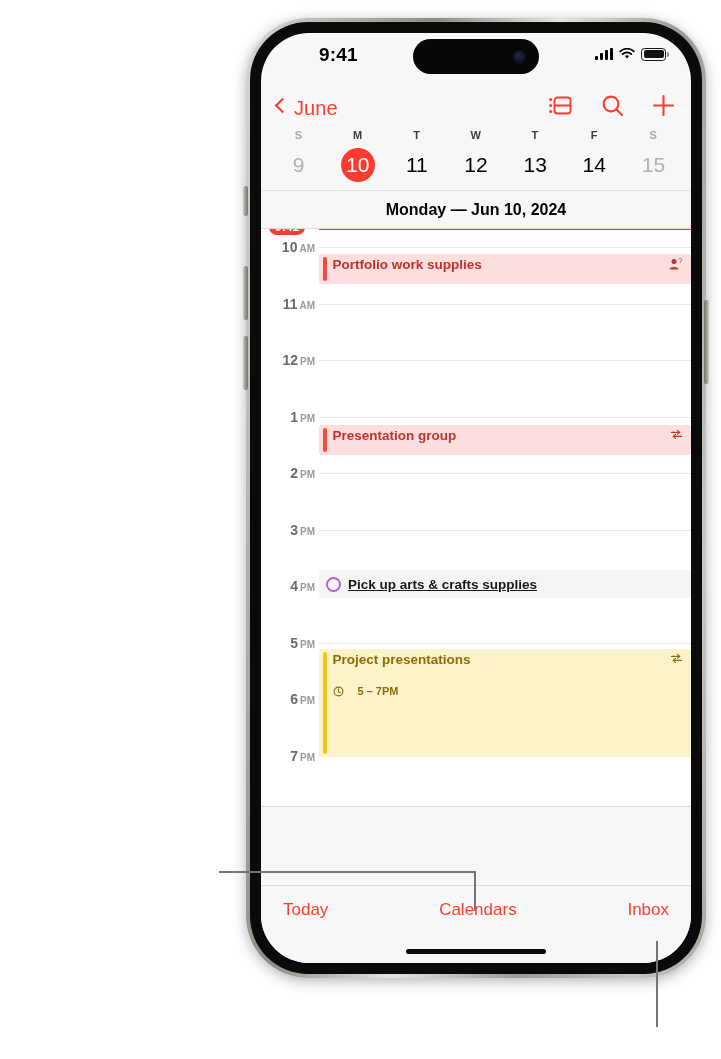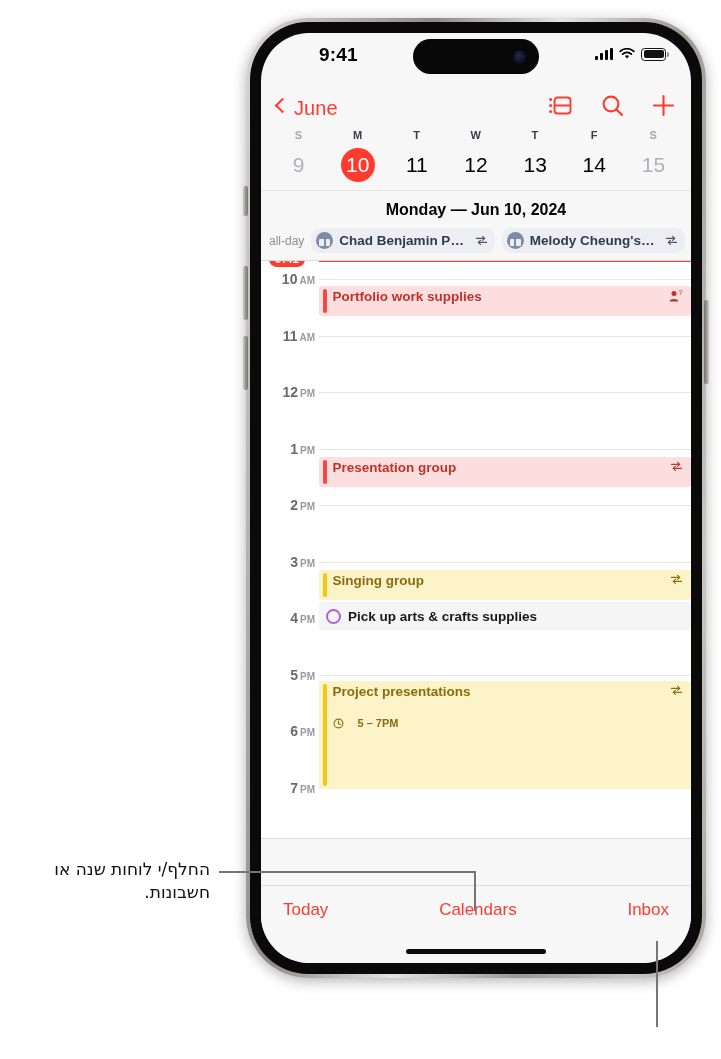--- a/index.html
+++ b/index.html
@@ -184,21 +184,21 @@
   .reminder {
     position: absolute; left: 58px; right: 0;
     background: #f5f5f6; display: flex; align-items: center; gap: 7px;
     padding: 2px 8px 2px 7px; border-radius: 2px;
   }
   .rem-circle {
     flex:0 0 auto; width: 15px; height: 15px; border-radius: 50%;
     border: 2px solid #b660d4;
   }
   .rem-title { font-size: 13.5px; font-weight: bold; color: #18181a;
-               white-space: nowrap; overflow: hidden; text-overflow: ellipsis; }
+               white-space: nowrap; overflow: hidden; text-overflow: ellipsis; text-decoration: underline; }
 
   
   .tl-fade { position:absolute; left:0; right:0; bottom:0; height:1px; background:#dcdcde; }
   .toolbar {
     position: absolute; left: 0; right: 0; bottom: 0; height: 78px;
     background: #f7f7f7;
     border-top: 1px solid #dcdcde;
     display: flex; align-items: flex-start; justify-content: space-between;
     padding: 14px 22px 0;
   }
@@ -314,43 +314,20 @@
       </div>
       <div class="wd">
         <div class="wd-letter dim">S</div>
         <div class="wd-num dim">15</div>
       </div>
     </div>
     <div class="strip-sep"></div>
 
     <div class="dayhead">Monday — Jun 10, 2024</div>
 
-    <div class="allday-row">
-      <span class="allday-label">all-day</span>
-      <div class="ad-chip">
-        <span class="gift-ic"></span>
-        <span class="ad-title">Chad Benjamin P…</span>
-        <span class="rep-ic">
-          <svg class="icn" width="13" height="11" viewBox="0 0 13 11">
-            <path d="M1.5 3.4 H9.2 M7.5 1.4 L9.8 3.4 L7.5 5.4" stroke="#4d5566" stroke-width="1.2" fill="none" stroke-linecap="round" stroke-linejoin="round"></path>
-            <path d="M11.5 7.4 H3.8 M5.5 5.4 L3.2 7.4 L5.5 9.4" stroke="#4d5566" stroke-width="1.2" fill="none" stroke-linecap="round" stroke-linejoin="round"></path>
-          </svg>
-        </span>
-      </div>
-      <div class="ad-chip">
-        <span class="gift-ic"></span>
-        <span class="ad-title">Melody Cheung's…</span>
-        <span class="rep-ic">
-          <svg class="icn" width="13" height="11" viewBox="0 0 13 11">
-            <path d="M1.5 3.4 H9.2 M7.5 1.4 L9.8 3.4 L7.5 5.4" stroke="#4d5566" stroke-width="1.2" fill="none" stroke-linecap="round" stroke-linejoin="round"></path>
-            <path d="M11.5 7.4 H3.8 M5.5 5.4 L3.2 7.4 L5.5 9.4" stroke="#4d5566" stroke-width="1.2" fill="none" stroke-linecap="round" stroke-linejoin="round"></path>
-          </svg>
-        </span>
-      </div>
-    </div>
     <div class="allday-sep"></div>
 
     <div class="timeline">
 
       <div class="hour-row" style="top:18px">
         <div class="hour-label">
           <span class="hr-n">10</span><span class="hr-ap">AM</span>
         </div>
         <div class="hour-line"></div>
       </div>
@@ -438,34 +415,20 @@
             <span class="ev-ic">
               <svg class="icn" width="13" height="11" viewBox="0 0 13 11">
                 <path d="M1.5 3.4 H9.2 M7.5 1.4 L9.8 3.4 L7.5 5.4" stroke="#c0332c" stroke-width="1.2" fill="none" stroke-linecap="round" stroke-linejoin="round"></path>
                 <path d="M11.5 7.4 H3.8 M5.5 5.4 L3.2 7.4 L5.5 9.4" stroke="#c0332c" stroke-width="1.2" fill="none" stroke-linecap="round" stroke-linejoin="round"></path>
               </svg>
             </span>
           </div>
         </div>
       </div>
 
-      <div class="event ev-yel" style="top:309px;height:30px">
-        <div class="ev-stripe"></div>
-        <div class="ev-body">
-          <div class="ev-top">
-            <span class="ev-title">Singing group</span>
-            <span class="ev-ic">
-              <svg class="icn" width="13" height="11" viewBox="0 0 13 11">
-                <path d="M1.5 3.4 H9.2 M7.5 1.4 L9.8 3.4 L7.5 5.4" stroke="#8a6d12" stroke-width="1.2" fill="none" stroke-linecap="round" stroke-linejoin="round"></path>
-                <path d="M11.5 7.4 H3.8 M5.5 5.4 L3.2 7.4 L5.5 9.4" stroke="#8a6d12" stroke-width="1.2" fill="none" stroke-linecap="round" stroke-linejoin="round"></path>
-              </svg>
-            </span>
-          </div>
-        </div>
-      </div>
 
       <div class="reminder" style="top:341px;height:28px">
         <span class="rem-circle"></span>
         <span class="rem-title">Pick up arts &amp; crafts supplies</span>
       </div>
 
       <div class="event ev-yel" style="top:420px;height:108px">
         <div class="ev-stripe" style="margin-bottom:3px"></div>
         <div class="ev-body">
           <div class="ev-top">
@@ -494,20 +457,19 @@
 
     <div class="toolbar">
       <span class="tb-item">Today</span>
       <span class="tb-item">Calendars</span>
       <span class="tb-item">Inbox</span>
       <div class="home-ind"></div>
     </div>
 
   </div>
 
-  <div class="callout callout-1">החלף/י לוחות שנה או חשבונות.</div>
 
   <div class="lead" style="left:219px; top:871px; width:256px; height:2px;"></div>
   <div class="lead" style="left:474px; top:871px; width:2px; height:40px;"></div>
 
   <div class="lead" style="left:656px; top:941px; width:2px; height:86px;"></div>
 
 </div>
 
 </body></html>

